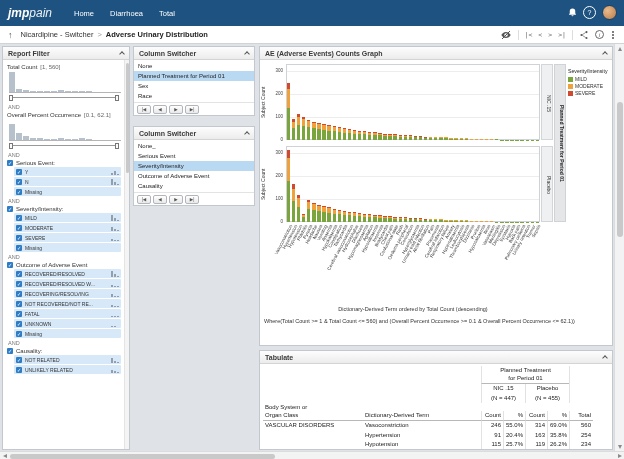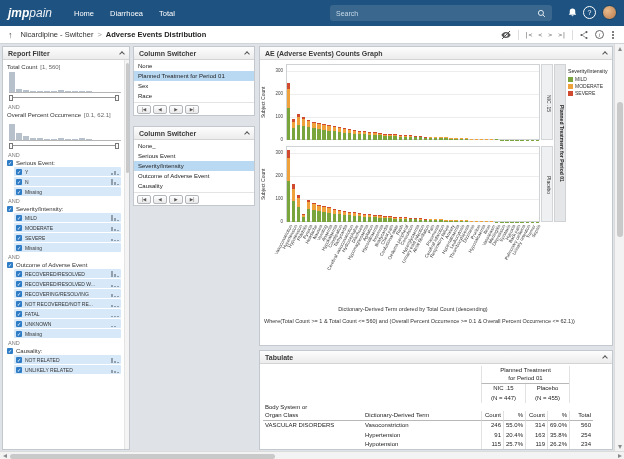--- a/index.html
+++ b/index.html
@@ -104,40 +104,33 @@
 </head>
 <body>
 
 <div class="topbar">
   <div class="logo"><span class="logo-jmp">jmp</span><span class="logo-live">pain</span></div>
   <div class="topnav" id="topnav">
       <span class="nav-item">Home</span>
       <span class="nav-item">Diarrhoea</span>
       <span class="nav-item">Total</span>
     </div>
-  <div class="searchbox">
-    <input class="search-input" placeholder="Search" style="">
-    <svg class="search-icon" viewBox="0 0 16 16">
-        <circle cx="7" cy="7" r="4.5" fill="none" stroke="#ffffff" stroke-width="1.5"></circle>
-        <line x1="10.5" y1="10.5" x2="14" y2="14" stroke="#ffffff" stroke-width="1.5"></line>
-      </svg>
-  </div>
   <svg class="bell-icon" viewBox="0 0 24 24">
       <path d="M12 3a6 6 0 0 0-6 6v4.5L4 17h16l-2-3.5V9a6 6 0 0 0-6-6z" fill="#fff"></path>
       <path d="M9.8 18a2.2 2.2 0 0 0 4.4 0z" fill="#fff"></path>
     </svg>
   <div class="help-icon">?</div>
   <div class="avatar"></div>
 </div>
 
 <div class="breadcrumb">
   <span class="bc-back">↑</span>
   <span class="bc-path1">Nicardipine - Switcher</span>
   <span class="bc-sep">&gt;</span>
-  <span class="bc-path2">Adverse Events Distribution</span>
+  <span class="bc-path2">Adverse Urinary Distribution</span>
   <div class="bc-actions">
     <svg width="12" height="12" viewBox="0 0 24 24">
         <path d="M12 6c-4.5 0-8 3.4-9.3 6C4 14.6 7.5 18 12 18s8-3.4 9.3-6C20 9.4 16.5 6 12 6zm0 9.5A3.5 3.5 0 1 1 12 8.5a3.5 3.5 0 0 1 0 7z" fill="#555"></path>
         <line x1="4" y1="20" x2="20" y2="4" stroke="#555" stroke-width="2"></line>
       </svg>
     <div class="bc-div"></div>
     <span class="bc-navbtn">|&lt;</span>
     <span class="bc-navbtn">&lt;</span>
     <span class="bc-navbtn">&gt;</span>
     <span class="bc-navbtn">&gt;|</span>

